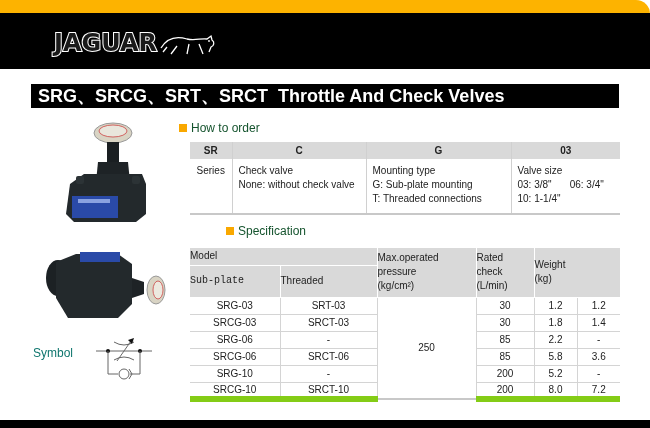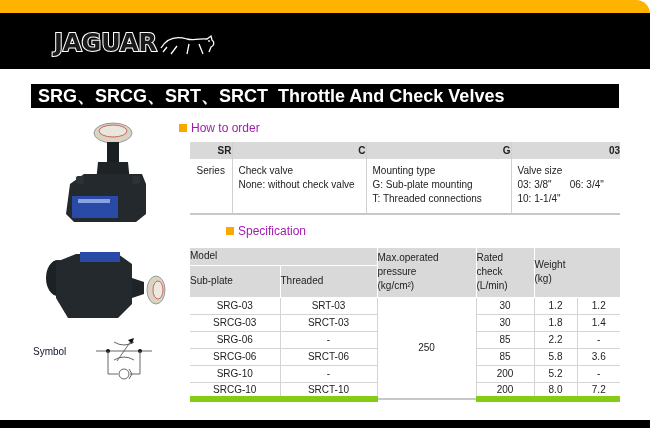--- a/index.html
+++ b/index.html
@@ -9,42 +9,42 @@
   .top-strip { position: absolute; left: 0; top: 0; width: 650px; height: 14px; background: #fdb300; border-top-right-radius: 14px; }
   .header-band { position: absolute; left: 0; top: 13px; width: 650px; height: 56px; background: #000; }
   .logo { position: absolute; left: 54px; top: 30px; height: 26px; display: flex; align-items: center; }
   .logo-text { font-family: "DejaVu Sans", sans-serif; font-weight: bold; font-size: 24px; letter-spacing: 0px; color: #1a1a1a;
     -webkit-text-stroke: 2px #fff; paint-order: stroke fill; transform: scaleY(1.05); }
   .logo-cat { margin-left: 2px; }
 
   .title-bar { position: absolute; left: 31px; top: 84px; width: 588px; height: 24px; background: #000; color: #fff;
     font-weight: bold; font-size: 18px; line-height: 24px; padding-left: 7px; white-space: pre; }
 
-  .section-heading { position: absolute; font-size: 12px; color: #a21caf; display: flex; align-items: center; }
+  .section-heading { position: absolute; font-size: 12px; color: #14532d; display: flex; align-items: center; }
   .section-heading .sq { width: 8px; height: 8px; background: #f9a800; margin-right: 4px; }
 
   table { border-collapse: collapse; position: absolute; font-size: 10px; }
   .order-table { left: 190px; top: 142px; width: 430px; }
-  .order-table th { background: #d9d9d9; font-weight: bold; height: 17px; font-size: 10px; text-align: right; margin-left: 36px; }
+  .order-table th { background: #d9d9d9; font-weight: bold; height: 17px; font-size: 10px; text-align: center; margin-left: 36px; }
   .order-table td { vertical-align: top; padding: 5px 6px 0 6px; line-height: 14px; height: 55px; border-bottom: 2px solid #c8c8c8; }
   .order-table th + th, .order-table td + td { border-left: 1px solid #d0d0d0; }
   .order-table td.center { text-align: center; }
   .gap { display: inline-block; width: 18px; }
 
   .spec-table { left: 190px; top: 248px; width: 430px; }
   .spec-table th { background: #d9d9d9; font-weight: normal; text-align: left; font-size: 10px; line-height: 14px; }
   .spec-table th { border-left: 1px solid #fff; border-bottom: 1px solid #fff; }
   .spec-table th.first { border-left: none; }
   .spec-table td { text-align: center; height: 17px; border-bottom: 1px solid #d4d4d4; border-left: 1px solid #d4d4d4; }
   .spec-table td.first { border-left: none; }
   .spec-table tr:last-child td { border-bottom: 6px solid #84cc16; }
   .spec-table td.pressure { border-bottom: 2px solid #c8c8c8; }
 
   .product-img { position: absolute; }
-  .symbol-label { position: absolute; left: 33px; top: 346px; font-size: 10px; color: #0f172a; }
+  .symbol-label { position: absolute; left: 33px; top: 346px; font-size: 12px; color: #0f766e; }
   .symbol { position: absolute; left: 94px; top: 338px; }
 
   .bottom-band { position: absolute; left: 0; top: 420px; width: 650px; height: 8px; background: #000; }
 </style>
 </head>
 <body>
 
 <div class="top-strip"></div>
 <div class="header-band"></div>
 <div class="logo">
@@ -145,21 +145,21 @@
       <div>Rated</div>
       <div>check</div>
       <div>(L/min)</div>
     </th>
     <th rowspan="2" colspan="2">
       <div>Weight</div>
       <div>(kg)</div>
     </th>
   </tr>
   <tr>
-    <th class="first" style="height:32px;">Sub-plate</th>
+    <th class="first" style="height:32px;font-family:Liberation Mono, monospace;">Sub-plate</th>
     <th>Threaded</th>
   </tr>
   <tr>
     <td class="first">SRG-03</td>
     <td>SRT-03</td>
     <td rowspan="6" class="pressure">250</td>
     <td>30</td>
     <td>1.2</td>
     <td>1.2</td>
   </tr>

